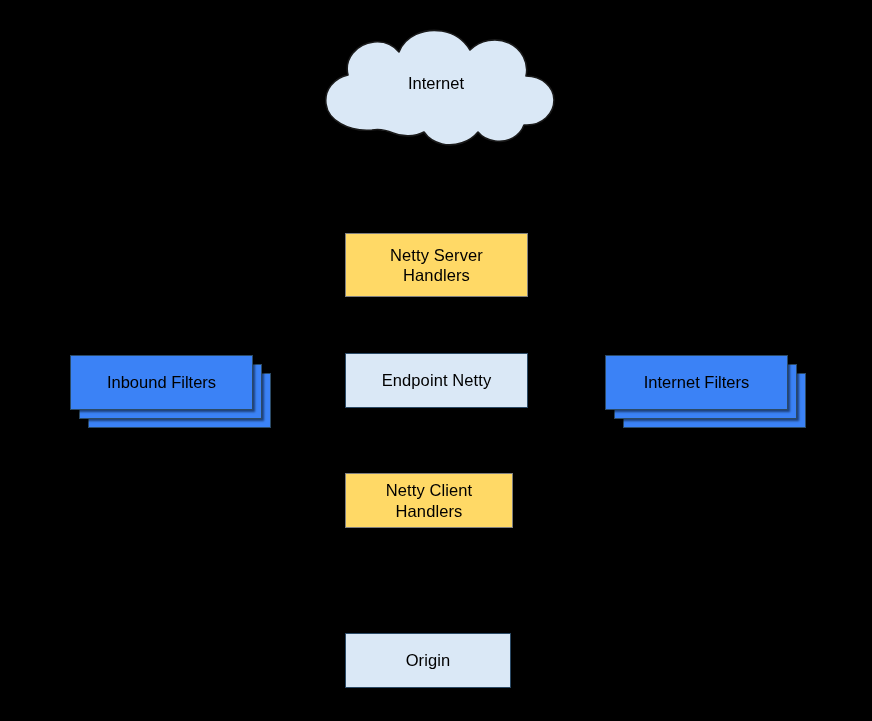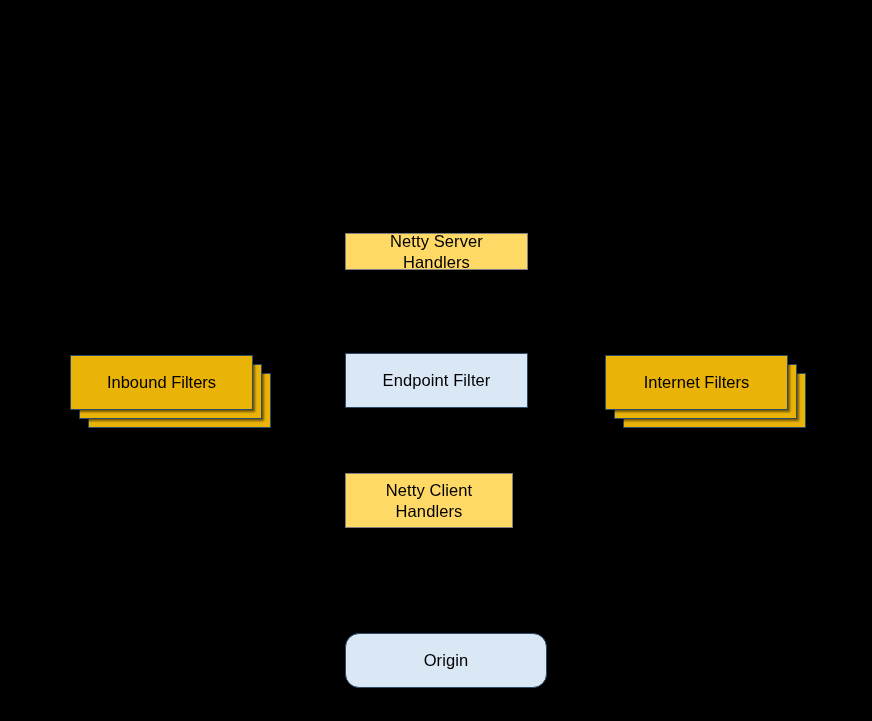--- a/index.html
+++ b/index.html
@@ -50,21 +50,21 @@
     box-shadow: 2px 2px 2px rgba(0,0,0,0.55);
   }
 
   
   .stack {
     position: absolute;
   }
   .stack .layer {
     position: absolute;
     box-sizing: border-box;
-    background: #eab308;
+    background: #3b82f6;
     border: 1.3px solid #2b4a66;
   }
   .stack .layer.l3 { left: 18px; top: 18px; z-index: 1; box-shadow: 2px 2px 2px rgba(0,0,0,0.5); }
   .stack .layer.l2 { left: 9px;  top: 9px;  z-index: 2; box-shadow: 2px 2px 2px rgba(0,0,0,0.5); }
   .stack .layer.l1 { left: 0;    top: 0;    z-index: 3; box-shadow: 2px 2px 2px rgba(0,0,0,0.5);
                      display: flex; align-items: center; justify-content: center; }
   .stack .stack-label {
     color: #000000;
     font-size: 16.5px;
     text-align: center;
@@ -112,40 +112,63 @@
     <g fill="#000000">
       <polygon points="345,381 337,377 337,385"></polygon>
       <polygon points="605,381 597,377 597,385"></polygon>
       <polygon points="436,233 432,225 440,225"></polygon>
       <polygon points="436,353 432,345 440,345"></polygon>
       <polygon points="436,473 432,465 440,465"></polygon>
       <polygon points="436,633 432,625 440,625"></polygon>
     </g>
   </svg>
 
+  <div class="cloud-wrap" style="left:300px; top:28px; width:272px; height:120px;">
+    <svg width="272" height="120" viewBox="0 0 272 120" aria-hidden="true">
+      <path d="M72,102
+               C48,104 28,92 26,76
+               C24,62 34,50 48,47
+               C44,31 56,16 74,14
+               C84,13 93,17 99,24
+               C105,8 124,0 142,3
+               C154,5 164,12 170,22
+               C180,12 196,9 209,15
+               C222,21 229,35 226,48
+               C242,48 254,59 254,72
+               C254,86 242,97 227,97
+               C226,97 225,97 224,97
+               C220,108 208,115 195,113
+               C188,112 182,109 178,104
+               C170,114 155,119 142,116
+               C134,114 128,110 124,104
+               C115,109 102,109 93,105
+               C86,102 78,101 72,102 Z" fill="#dae8f6" stroke="#1a1a1a" stroke-width="1.6" stroke-linejoin="round"></path>
+    </svg>
+    <div class="cloud-label">Internet</div>
+  </div>
 
-  <div class="node box-yellow" style="left:345px; top:233px; width:183px; height:37px;">Netty Server
+  <div class="node box-yellow" style="left:345px; top:233px; width:183px; height:64px;">Netty Server
 Handlers</div>
 
   <div class="stack" style="left:70px; top:355px; width:201px; height:73px;">
     <div class="layer l3" style="width:183px; height:55px;"></div>
     <div class="layer l2" style="width:183px; height:55px;"></div>
     <div class="layer l1" style="width:183px; height:55px;">
       <span class="stack-label">Inbound Filters</span>
     </div>
   </div>
 
-  <div class="node box-blue" style="left:345px; top:353px; width:183px; height:55px;">Endpoint Filter</div>
+  <div class="node box-blue" style="left:345px; top:353px; width:183px; height:55px;">Endpoint Netty</div>
 
   <div class="stack" style="left:605px; top:355px; width:201px; height:73px;">
     <div class="layer l3" style="width:183px; height:55px;"></div>
     <div class="layer l2" style="width:183px; height:55px;"></div>
     <div class="layer l1" style="width:183px; height:55px;">
       <span class="stack-label">Internet Filters</span>
     </div>
   </div>
 
   <div class="node box-yellow" style="left:345px; top:473px; width:168px; height:55px;">Netty Client
 Handlers</div>
 
-  <div class="node box-blue" style="left:345px; top:633px; width:202px; height:55px;border-radius:14px;">Origin</div>
+  <div class="node box-blue" style="left:345px; top:633px; width:166px; height:55px;">Origin</div>
 
 </div>
 
 </body></html>

